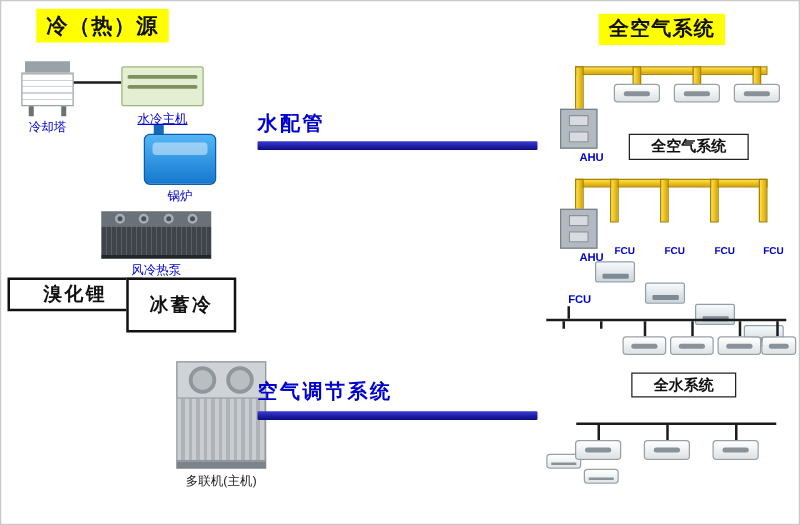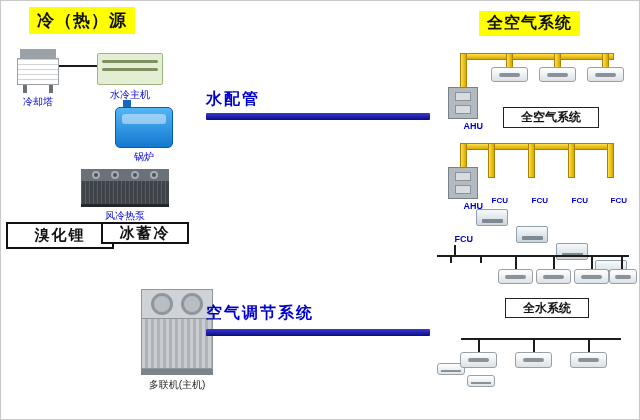--- a/index.html
+++ b/index.html
@@ -77,21 +77,21 @@
     <div class="ct-leg" style="position:absolute; right:6px; bottom:0; width:4px; height:8px;"></div>
   </div>
   <div class="abs blue-sm" style="left:10px; top:94px; width:54px;">冷却塔</div>
 
   <div class="abs kline" style="left:58px; top:64px; width:38px; height:2px;"></div>
 
   <div class="abs chiller-body" style="left:96px; top:52px; width:66px; height:32px;">
     <div class="chiller-pipe" style="top:6px;"></div>
     <div class="chiller-pipe" style="top:14px;"></div>
   </div>
-  <div class="abs blue-sm" style="left:96px; top:87px; width:66px;">水冷主机</div>
+  <div class="abs blue-sm" style="left:96px; top:87px; width:66px;text-decoration:underline;">水冷主机</div>
 
   <div class="abs" style="left:114px; top:99px; width:58px; height:48px;">
     <div class="boiler-stack" style="position:absolute; left:8px; top:0; width:8px; height:9px;"></div>
     <div class="boiler-body" style="position:absolute; left:0; right:0; top:7px; bottom:0;">
       <div class="boiler-panel"></div>
     </div>
   </div>
   <div class="abs blue-sm" style="left:114px; top:149px; width:58px;">锅炉</div>
 
   <div class="abs" style="left:80px; top:168px; width:88px; height:38px;">
@@ -100,21 +100,21 @@
       <div class="hp-fan"></div>
       <div class="hp-fan"></div>
       <div class="hp-fan"></div>
     </div>
     <div class="hp-body" style="position:absolute; left:0; right:0; top:12px; bottom:3px;"></div>
     <div class="hp-base" style="position:absolute; left:0; right:0; bottom:0; height:3px;"></div>
   </div>
   <div class="abs blue-sm" style="left:80px; top:208px; width:88px;">风冷热泵</div>
 
   <div class="abs bigbox" style="left:5px; top:221px; width:108px; height:27px;">溴化锂</div>
-  <div class="abs bigbox" style="left:100px; top:221px; width:88px; height:22px;">冰蓄冷</div>
+  <div class="abs bigbox" style="left:100px; top:221px; width:88px; height:44px;">冰蓄冷</div>
 
   <div class="abs" style="left:140px; top:288px; width:72px; height:86px;">
     <div class="vrf-top" style="position:absolute; left:0; right:0; top:0; height:30px;">
       <div class="vrf-fan"></div>
       <div class="vrf-fan"></div>
     </div>
     <div class="vrf-body" style="position:absolute; left:0; right:0; top:30px; bottom:6px;"></div>
     <div class="vrf-base" style="position:absolute; left:0; right:0; bottom:0; height:6px;"></div>
   </div>
   <div class="abs black-sm" style="left:120px; top:377px; width:112px;">多联机(主机)</div>

